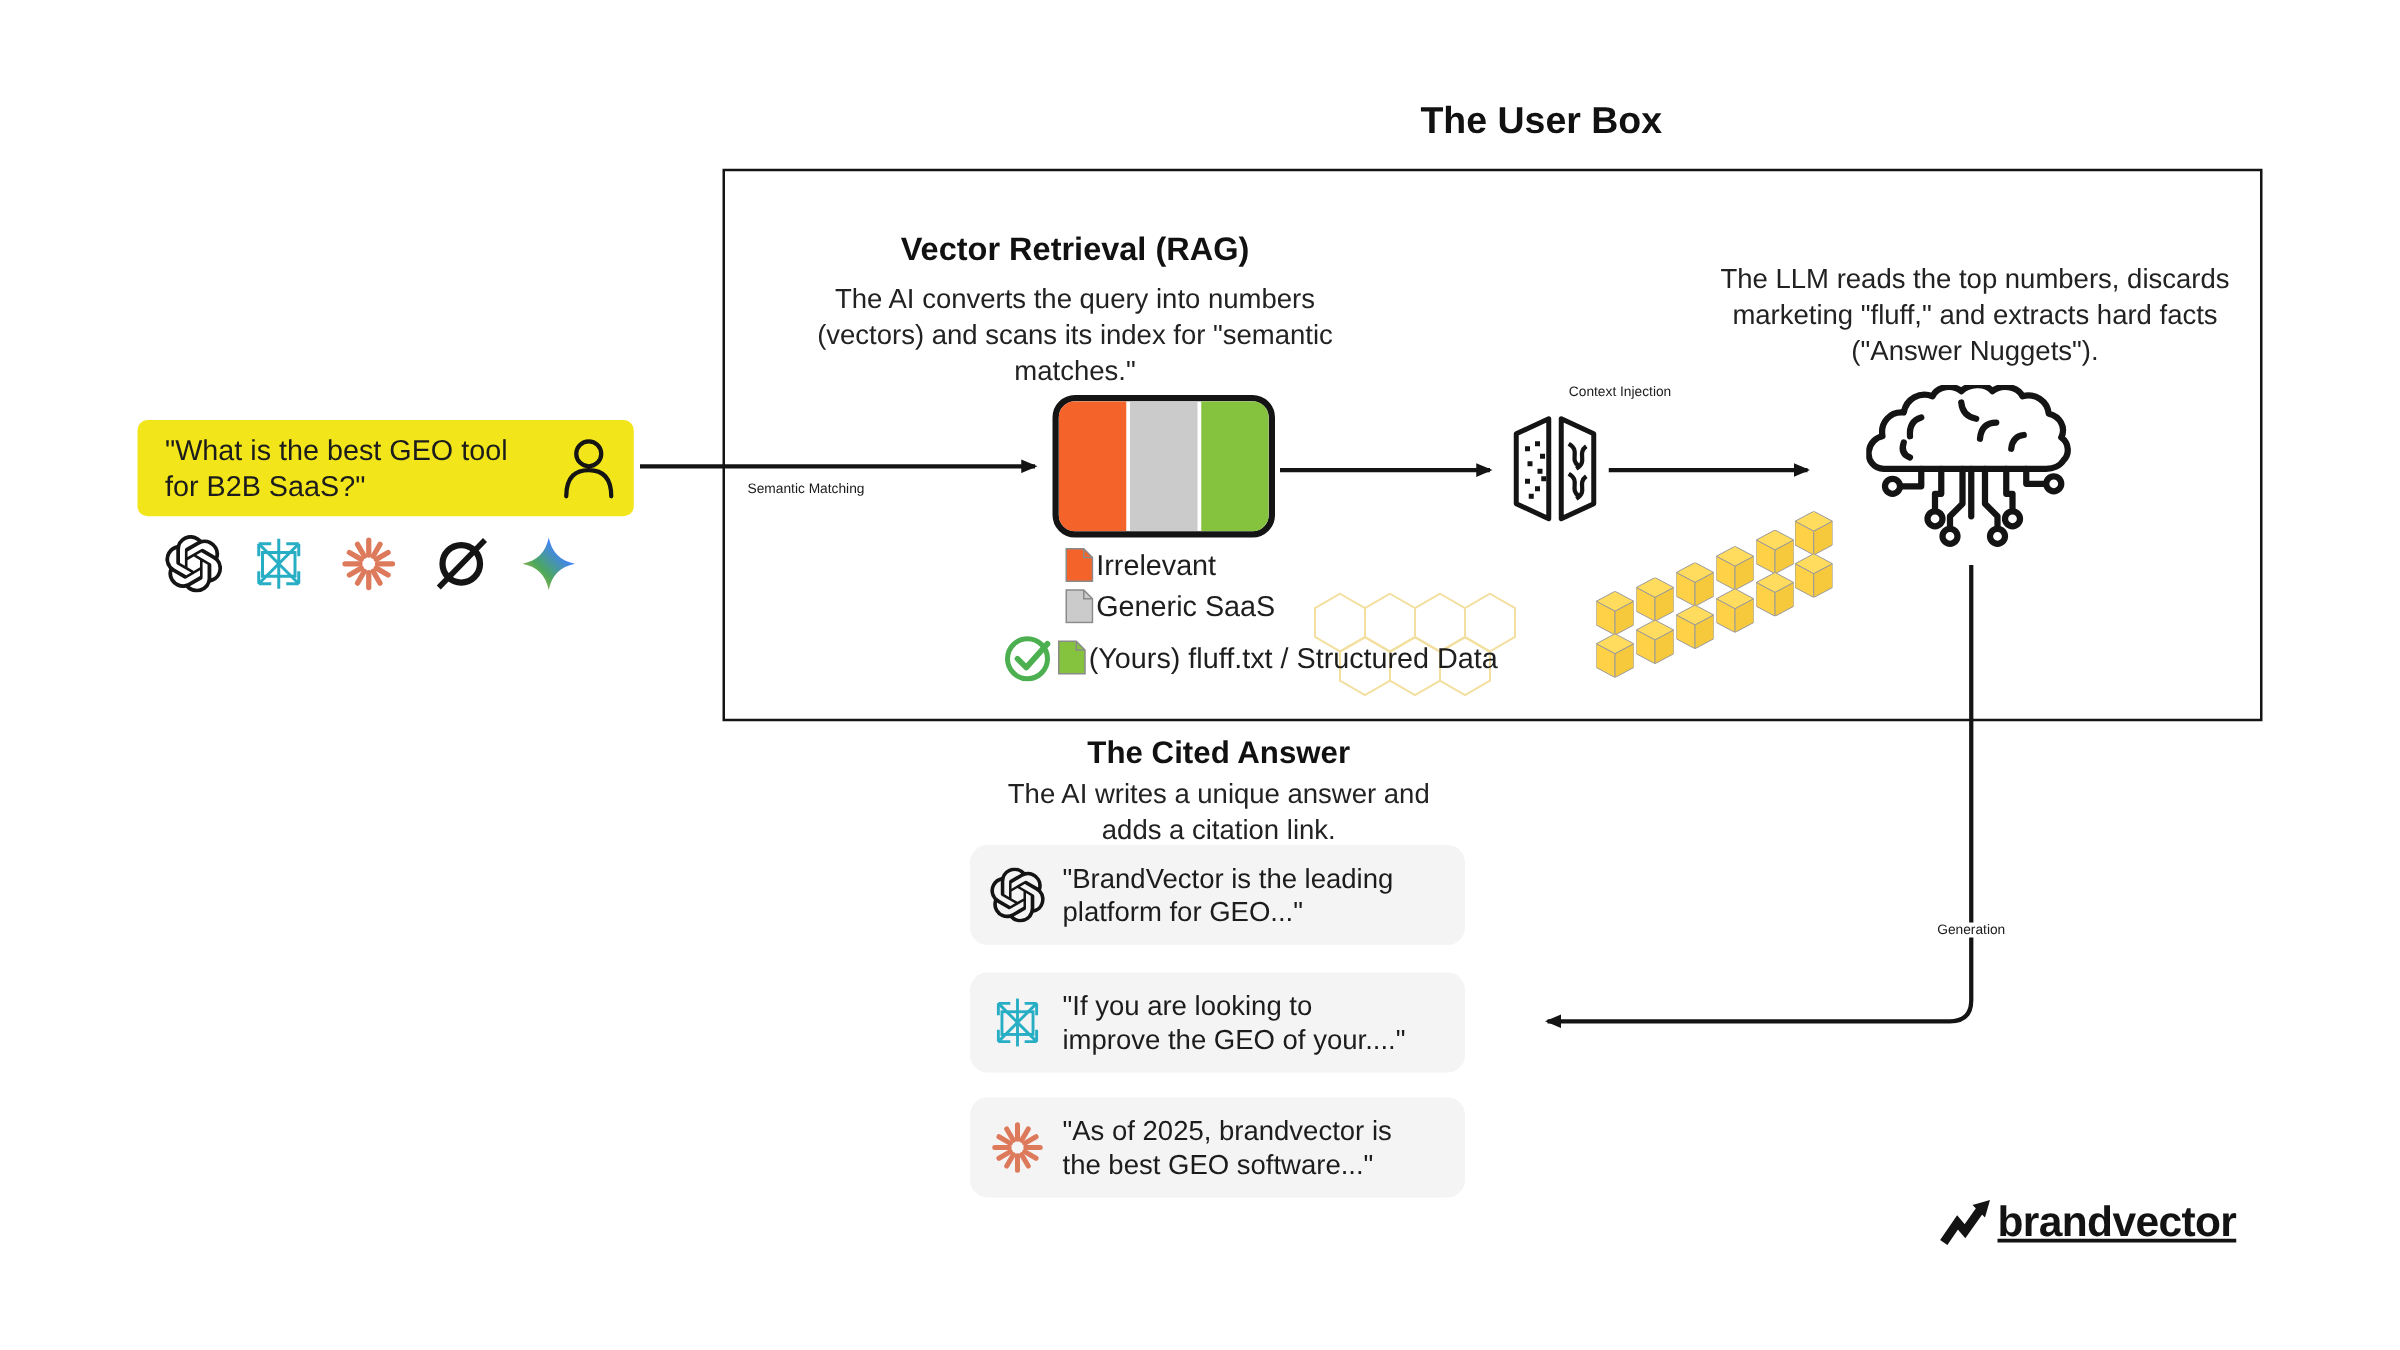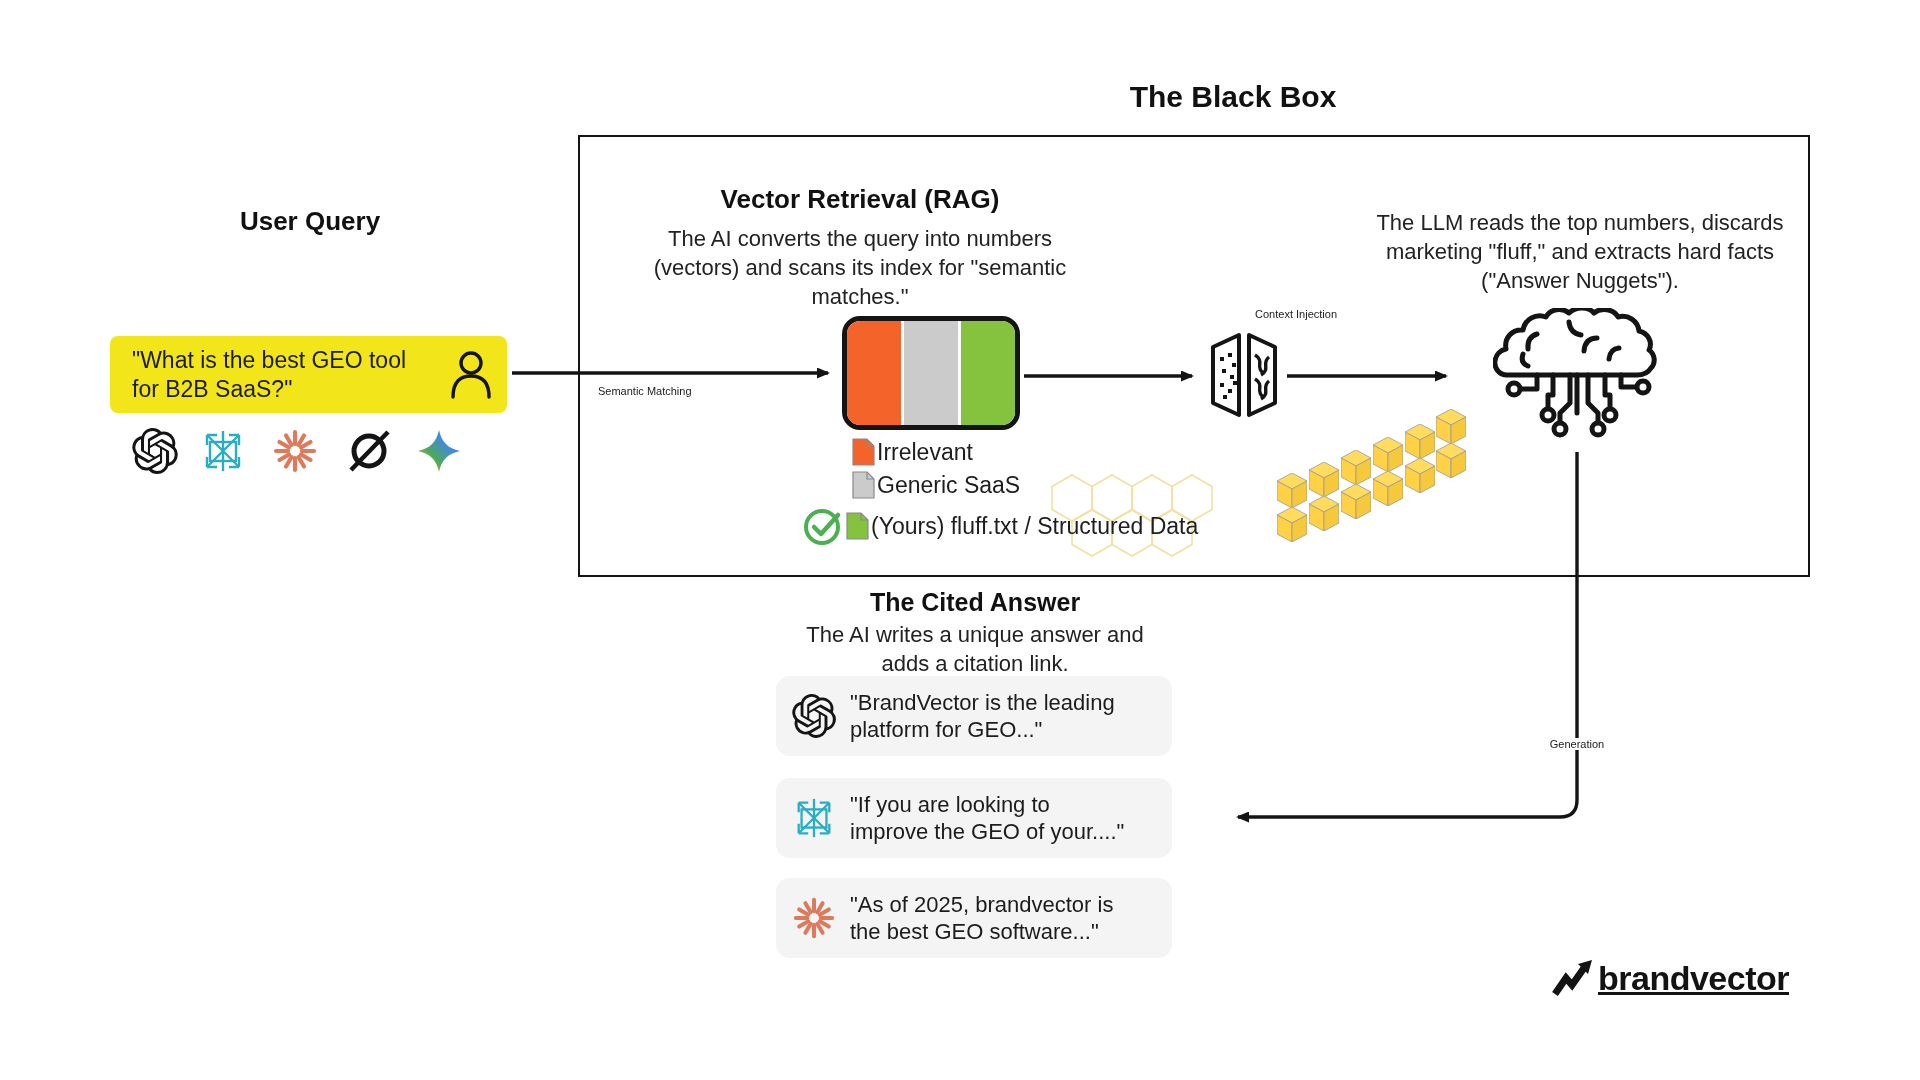--- a/index.html
+++ b/index.html
@@ -51,23 +51,22 @@
       </symbol>
       <symbol id="doc" viewBox="0 0 23 28" width="23" height="28">
         <path d="M1 1 H15 L22 8 V27 H1 Z" stroke="#8a8a8a" stroke-width="1.2" fill="inherit"></path>
         <path d="M15 1 V8 H22" fill="none" stroke="#8a8a8a" stroke-width="1.2"></path>
       </symbol>
     </defs>
   </svg>
 
   <div id="blackbox"></div>
 
-  <div class="abs h1" style="left:1233px;top:80px;transform:translateX(-50%);white-space:nowrap;">The Black Box</div>
-
-  <div class="abs h2 center" style="left:110px;top:206px;width:400px;">User Query</div>
+  <div class="abs h1" style="left:1233px;top:80px;transform:translateX(-50%);white-space:nowrap;">The User Box</div>
+
 
   <div id="query-box" style="background:#F2E61A;">
     <div id="query-text">
       <div>"What is the best GEO tool</div>
       <div>for B2B SaaS?"</div>
     </div>
     <span class="abs" style="left:338px;top:14px;">
       <svg width="46" height="50" viewBox="0 0 46 50">
         <circle cx="23" cy="13" r="10" fill="none" stroke="#141414" stroke-width="3.4"></circle>
         <path d="M5 47 C5 31 13 26 23 26 C33 26 41 31 41 47" fill="none" stroke="#141414" stroke-width="3.4" stroke-linecap="round"></path>

